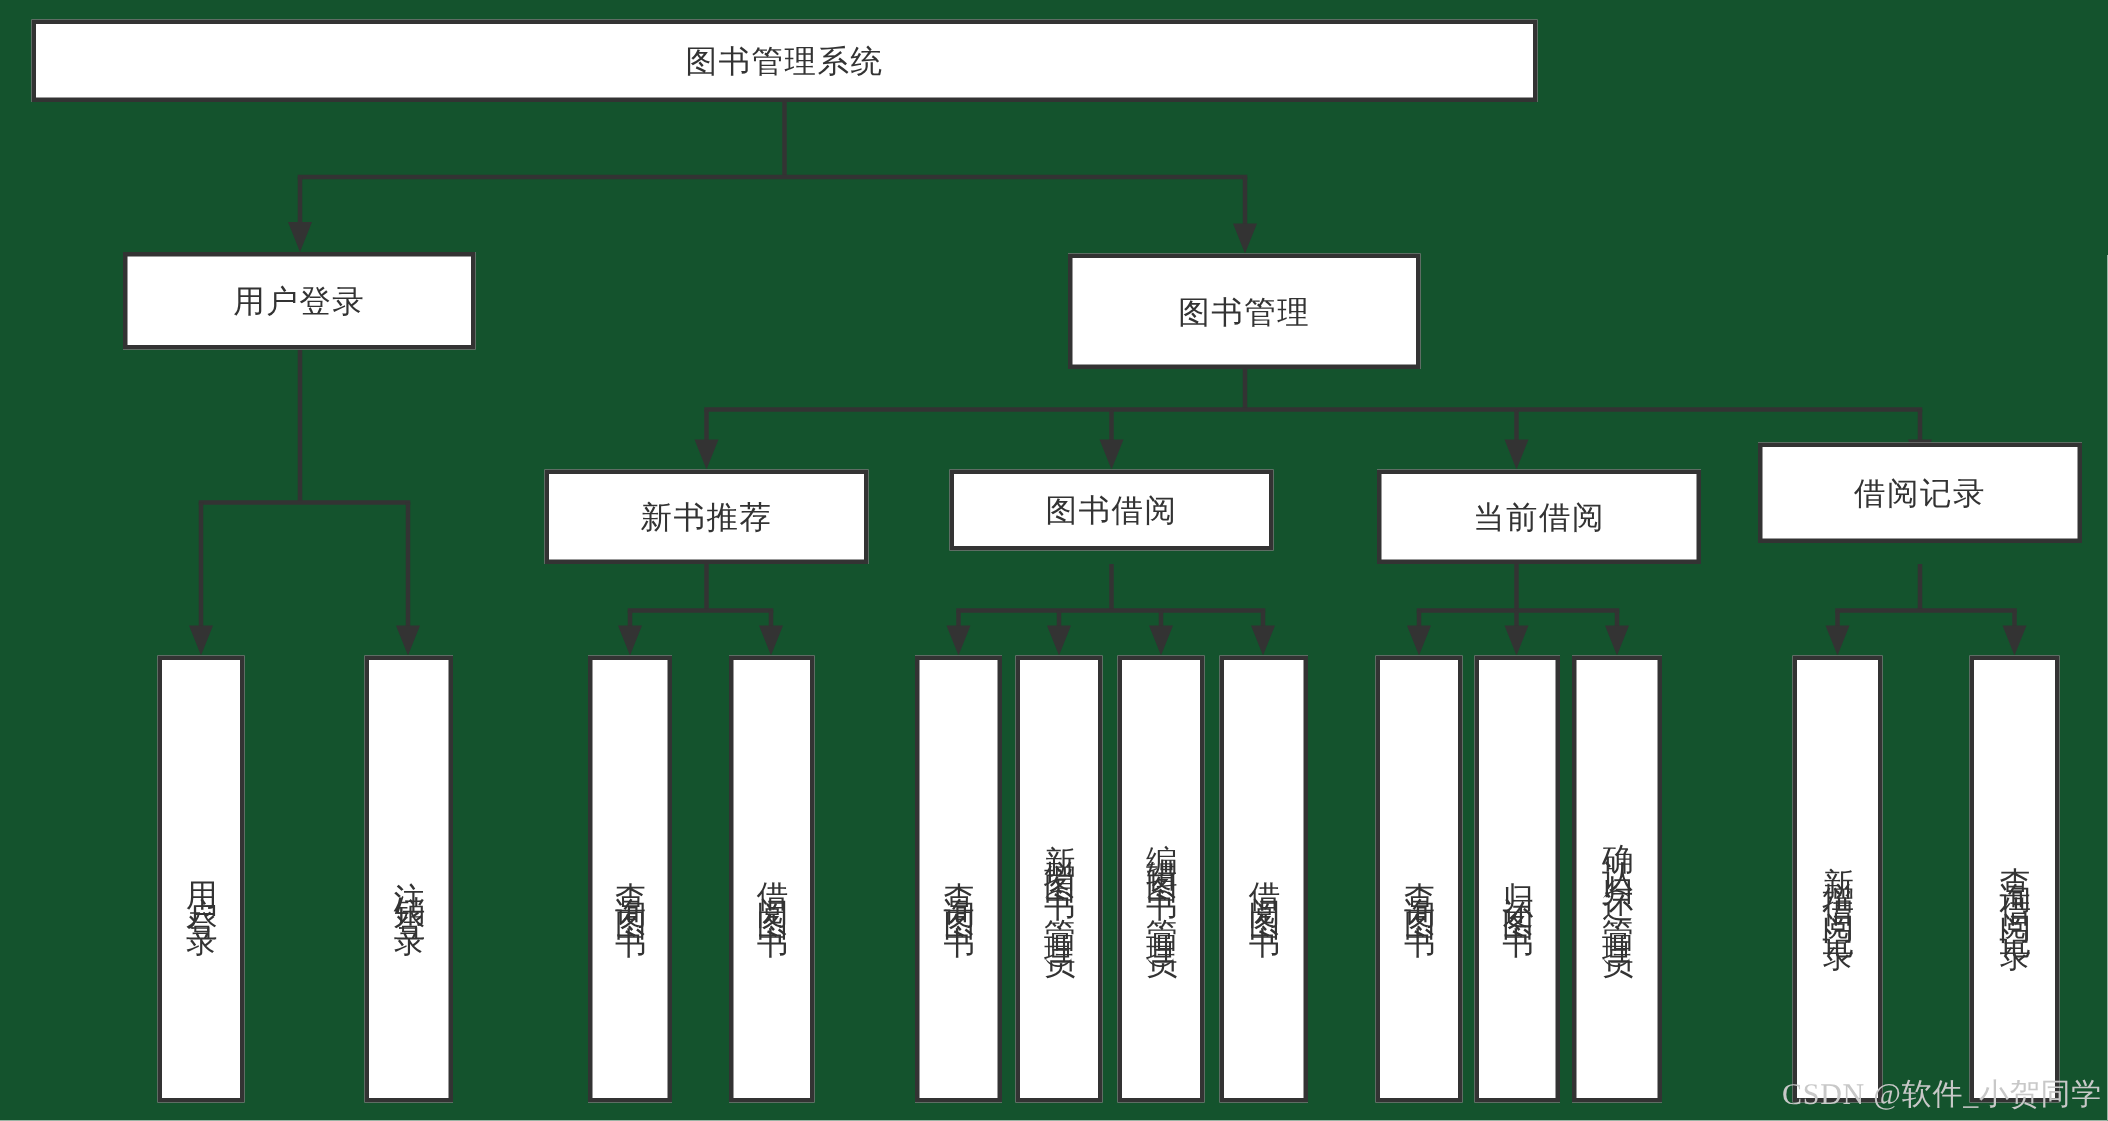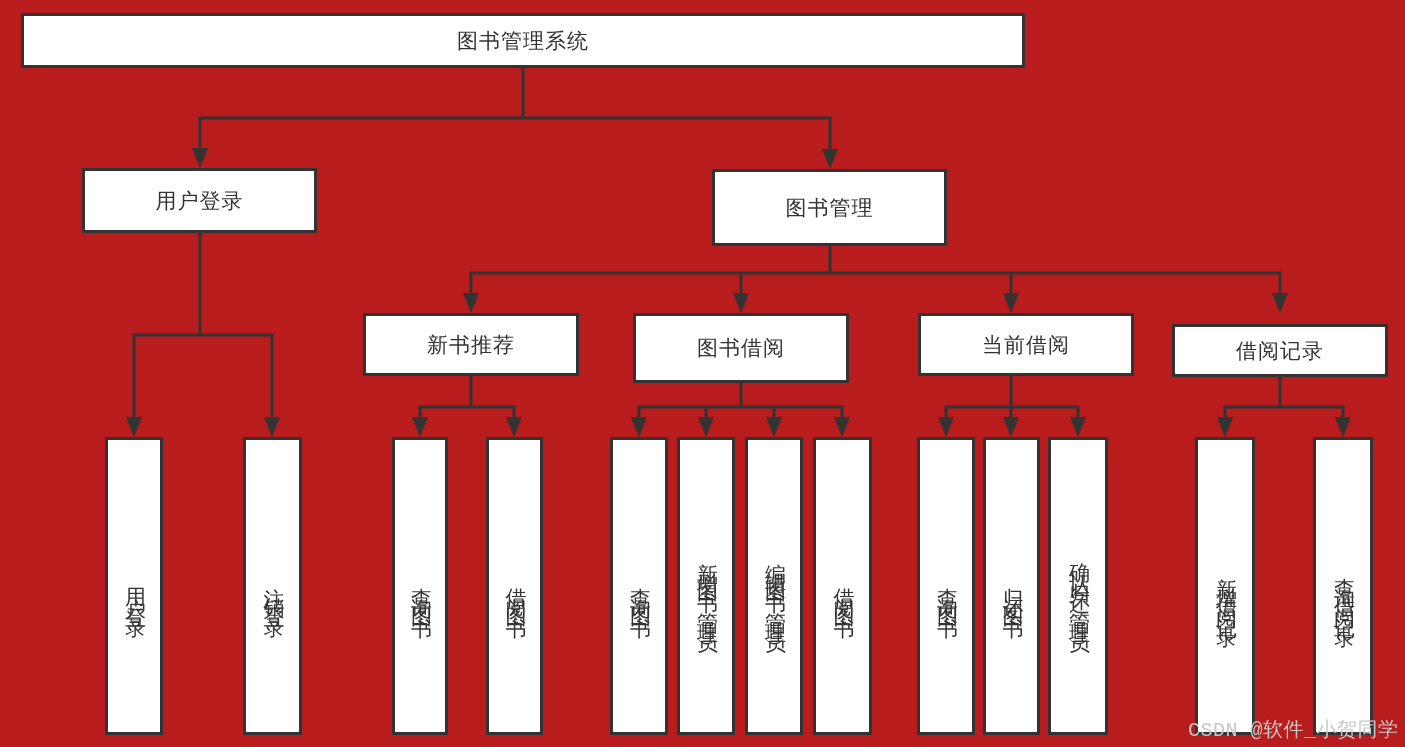--- a/index.html
+++ b/index.html
@@ -1,21 +1,21 @@
 <!DOCTYPE html>
 <html><head>
 <meta charset="utf-8">
 <style>
   html, body { margin: 0; padding: 0; background: #ffffff; }
   #stage {
     position: relative;
     width: 1405px;
     height: 747px;
-    background: #b91c1c;
-    font-family: Liberation Mono, monospace;
+    background: #14532d;
+    font-family: Liberation Serif, serif;
     color: #333333;
     overflow: hidden;
   }
   #wires {
     position: absolute;
     left: 0; top: 0;
     width: 1405px; height: 747px;
   }
   #wires line { stroke: #333333; stroke-width: 3; }
   #wires polygon { fill: #333333; }
@@ -134,23 +134,23 @@
       <polygon points="1335,417 1351,417 1343,437"></polygon>
     </g>
   </svg>
 
   <div class="node" style="left:21px; top:13px; width:1004px; height:55px;">图书管理系统</div>
 
   <div class="node" style="left:82px; top:168px; width:235px; height:65px;">用户登录</div>
   <div class="node" style="left:712px; top:169px; width:235px; height:77px;">图书管理</div>
 
   <div class="node" style="left:363px; top:313px; width:216px; height:63px;">新书推荐</div>
-  <div class="node" style="left:633px; top:313px; width:216px; height:70px;">图书借阅</div>
+  <div class="node" style="left:633px; top:313px; width:216px; height:54px;">图书借阅</div>
   <div class="node" style="left:903px; top:313px; width:216px; height:63px;margin-left:15px;">当前借阅</div>
-  <div class="node" style="left:1172px; top:324px; width:216px; height:53px;">借阅记录</div>
+  <div class="node" style="left:1172px; top:295px; width:216px; height:67px;">借阅记录</div>
 
   <div class="leaf" style="left:105px; width:58px;">
     <span class="vtext">用户登录</span>
   </div>
   <div class="leaf" style="left:243px; width:59px;">
     <span class="vtext">注销登录</span>
   </div>
 
   <div class="leaf" style="left:392px; width:56px;">
     <span class="vtext">查询图书</span>

